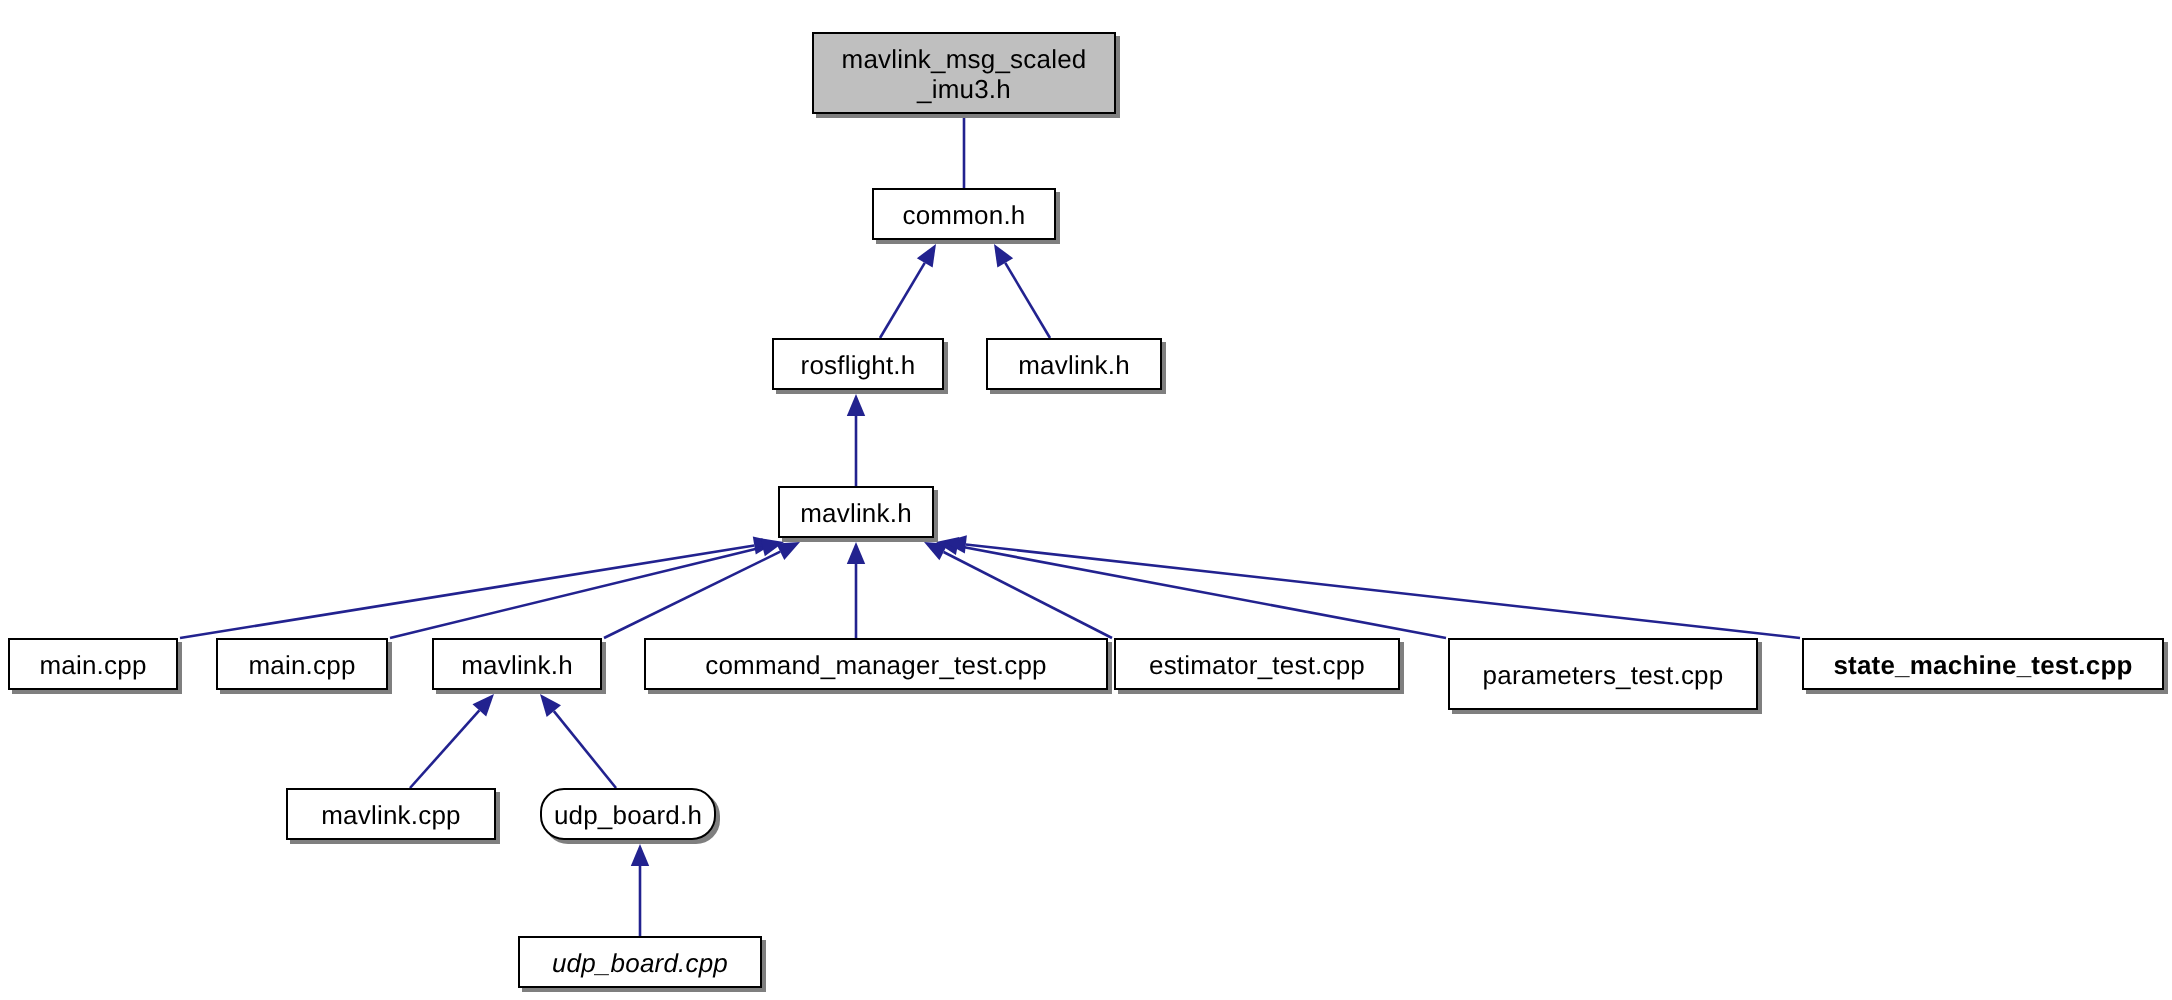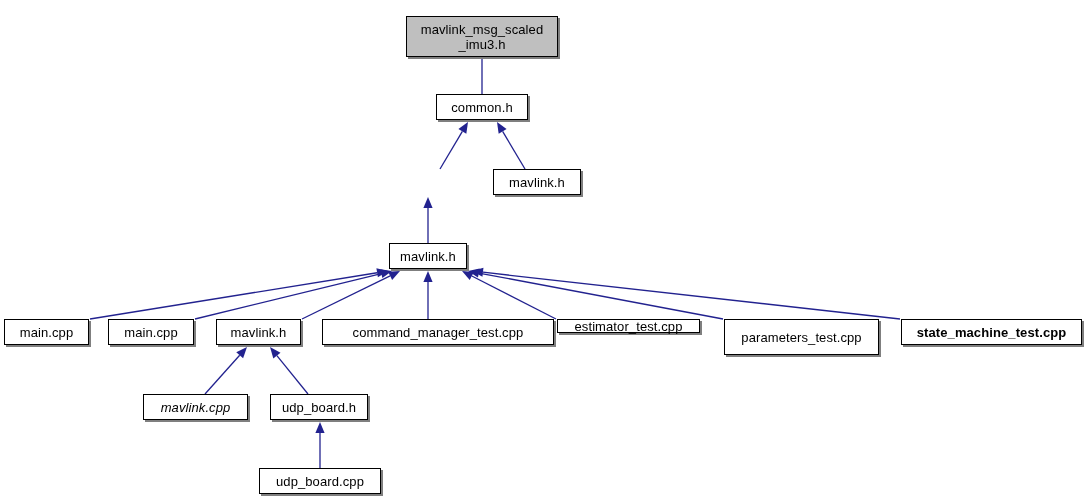--- a/index.html
+++ b/index.html
@@ -63,25 +63,26 @@
       <line x1="205" y1="394" x2="239.6703591811673" y2="355.20221710678896" stroke="#22228f" stroke-width="1.3"></line>
       <polygon points="247,347 243.10037724400632,358.2673396310281 236.24034111832827,352.1370945825498" fill="#22228f"></polygon>
       <line x1="308" y1="394" x2="276.9159436438624" y2="355.55393029635616" stroke="#22228f" stroke-width="1.3"></line>
       <polygon points="270,347 280.49304176779316,352.6618084089228 273.3388455199317,358.4460521837895" fill="#22228f"></polygon>
       <line x1="320" y1="468" x2="320" y2="433" stroke="#22228f" stroke-width="1.3"></line>
       <polygon points="320,422 324.6,433 315.4,433" fill="#22228f"></polygon>
     </svg>
 <div class="node root" style="left: 406px; top: 16px; width: 152px; height: 41px;">mavlink_msg_scaled
 _imu3.h</div>
     <div class="node" style="left: 436px; top: 94px; width: 92px; height: 26px;">common.h</div>
+    <div class="node" style="left: 386px; top: 169px; width: 86px; height: 26px;">rosflight.h</div>
     <div class="node" style="left: 493px; top: 169px; width: 88px; height: 26px;">mavlink.h</div>
     <div class="node" style="left: 389px; top: 243px; width: 78px; height: 26px;">mavlink.h</div>
     <div class="node" style="left: 4px; top: 319px; width: 85px; height: 26px;">main.cpp</div>
     <div class="node" style="left: 108px; top: 319px; width: 86px; height: 26px;">main.cpp</div>
     <div class="node" style="left: 216px; top: 319px; width: 85px; height: 26px;">mavlink.h</div>
     <div class="node" style="left: 322px; top: 319px; width: 232px; height: 26px;">command_manager_test.cpp</div>
-    <div class="node" style="left: 557px; top: 319px; width: 143px; height: 14px;">estimator_test.cpp</div>
+    <div class="node" style="left: 557px; top: 319px; width: 143px; height: 26px;">estimator_test.cpp</div>
     <div class="node" style="left: 724px; top: 319px; width: 155px; height: 36px;">parameters_test.cpp</div>
     <div class="node" style="left: 901px; top: 319px; width: 181px; height: 26px; font-weight: bold;">state_machine_test.cpp</div>
-    <div class="node" style="left: 143px; top: 394px; width: 105px; height: 26px; font-style: italic;">mavlink.cpp</div>
-    <div class="node" style="left: 270px; top: 394px; width: 98px; height: 26px;">udp_board.h</div>
-    <div class="node" style="left: 259px; top: 468px; width: 122px; height: 26px;">udp_board.cpp</div>
+    <div class="node" style="left: 143px; top: 394px; width: 105px; height: 26px;">mavlink.cpp</div>
+    <div class="node" style="left: 270px; top: 394px; width: 88px; height: 26px; border-radius: 12px;">udp_board.h</div>
+    <div class="node" style="left: 259px; top: 468px; width: 122px; height: 26px; font-style: italic;">udp_board.cpp</div>
   </div>
 
 </body></html>

